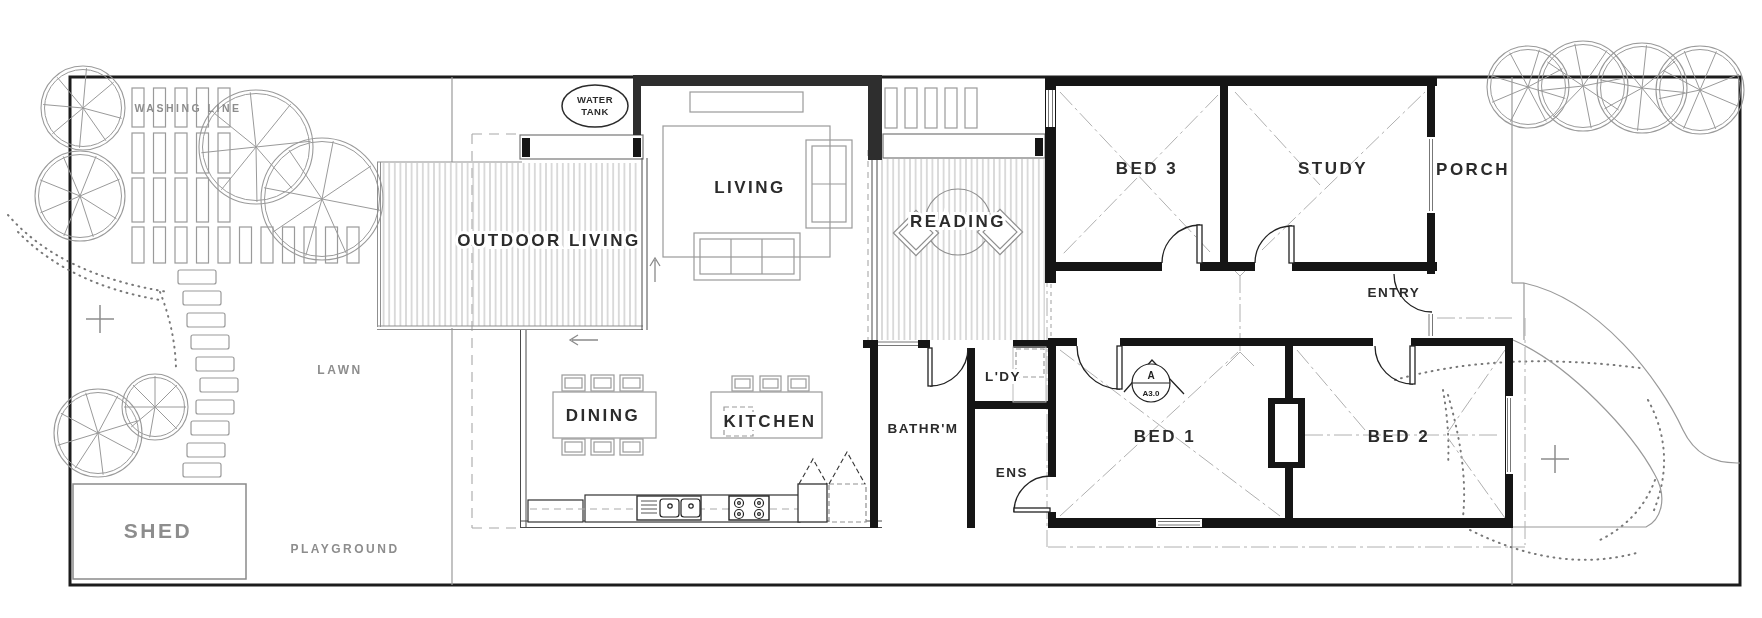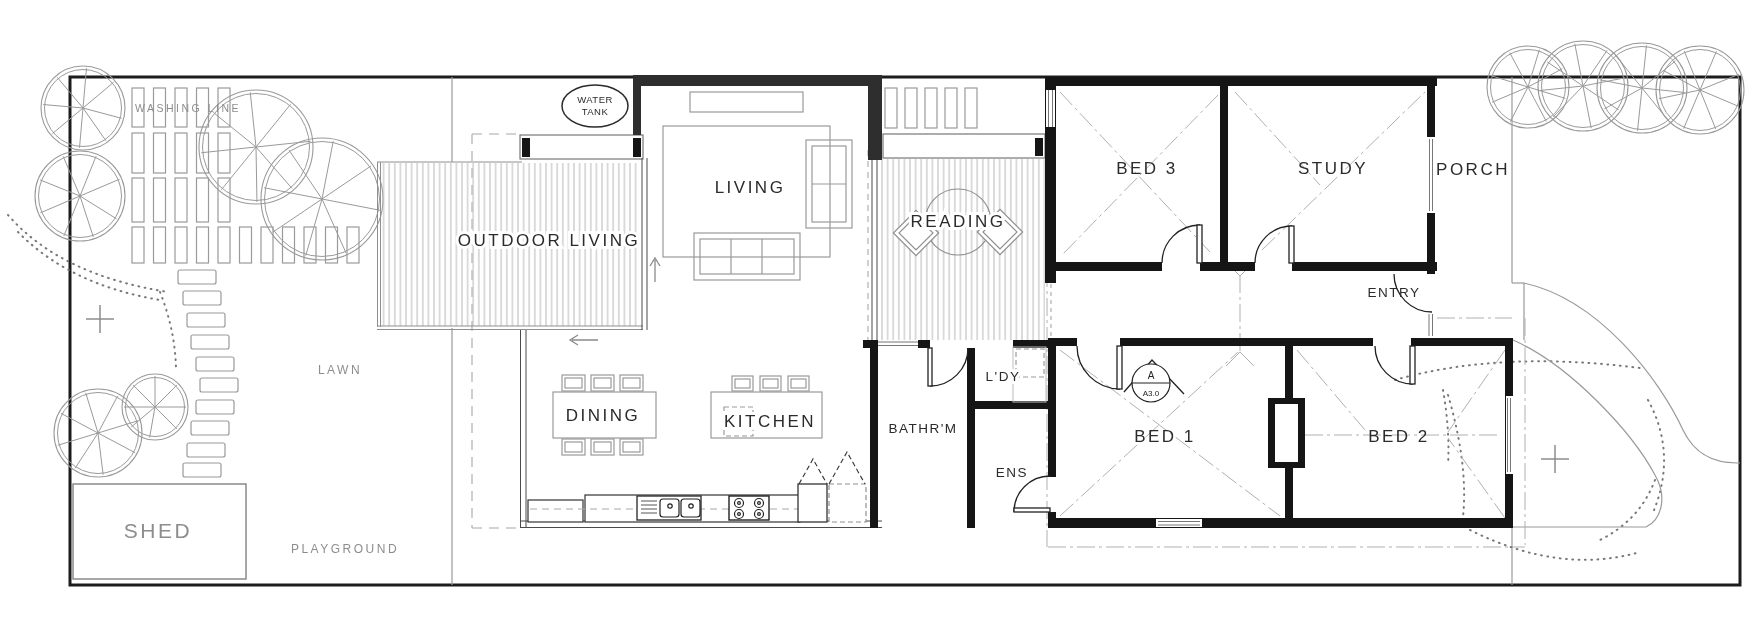--- a/index.html
+++ b/index.html
@@ -1,17 +1,17 @@
 <!DOCTYPE html>
 <html><head>
 <meta charset="utf-8">
 <style>
   html,body{margin:0;padding:0;background:#ffffff;}
   .plan-wrap{position:relative;width:1762px;height:612px;background:#fff;overflow:hidden;
-             font-family:"Liberation Sans", sans-serif;}
+             font-family:"Liberation Sans", sans-serif;font-weight:bold;}
   svg text{font-family:"Liberation Sans", sans-serif;}
   .room-label{fill:#2b2b2b;font-size:17px;letter-spacing:2.5px;}
   .room-label-sm{fill:#2b2b2b;font-size:13.5px;letter-spacing:1.5px;}
   .room-label-halo{paint-order:stroke;stroke:#ffffff;stroke-width:6px;}
   .site-label{fill:#8d8d8d;letter-spacing:2.5px;}
   .marker-label{fill:#222;}
 </style>
 </head>
 <body>
 

